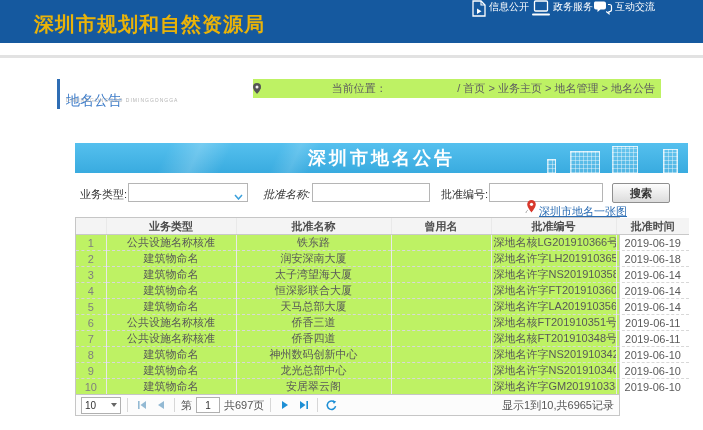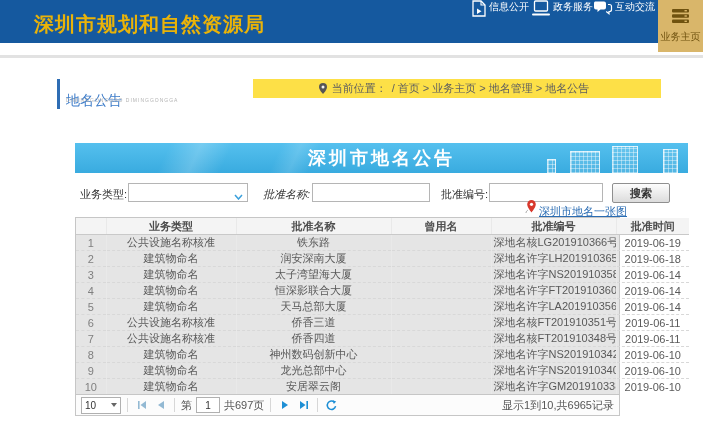--- a/index.html
+++ b/index.html
@@ -13,21 +13,21 @@
   .nav-label{font-size:10px;color:#fff;white-space:nowrap;}
   .home-tab{position:absolute;right:0;top:0;width:45px;height:52px;background:#d9b66a;display:flex;flex-direction:column;align-items:center;justify-content:center;gap:3px;cursor:pointer;}
   .home-tab .nav-label{color:#6f520f;}
   .top-divider{position:absolute;left:0;top:55px;width:703px;height:3px;background:#e2e2e2;}
 
   
   .section-block{position:absolute;left:57px;top:77px;}
   .section-bar{position:absolute;left:0;top:2px;width:3px;height:30px;background:#2e6db4;}
   .section-title{position:absolute;left:9px;top:15px;font-size:14px;color:#3d7cc9;white-space:nowrap;font-family:Liberation Serif, serif;}
   .section-sub{position:absolute;left:9px;top:20px;width:112px;font-size:5px;letter-spacing:1px;color:#b3b3b3;white-space:nowrap;overflow:hidden;}
-  .breadcrumb{position:absolute;left:253px;top:79px;width:408px;height:19px;background:#fde047;display:flex;align-items:center;justify-content:center;padding-right:6px;box-sizing:border-box;font-size:11px;color:#5f5f5f;gap:5px;}
+  .breadcrumb{position:absolute;left:253px;top:79px;width:408px;height:19px;background:#bef264;display:flex;align-items:center;justify-content:space-between;padding-right:6px;box-sizing:border-box;font-size:11px;color:#5f5f5f;gap:5px;}
   .crumb-pin{display:inline-flex;margin-top:-1px;}
 
   
   .banner{position:absolute;left:75px;top:143px;width:613px;height:30px;background:linear-gradient(180deg,#55c0ee 0%,#39abdf 100%);overflow:hidden;}
   .banner-title{position:absolute;left:0;right:0;top:0;height:24px;line-height:30px;text-align:center;color:#fff;font-size:18px;font-weight:bold;letter-spacing:3px;}
   .streak{position:absolute;left:-60px;top:-20px;width:360px;height:70px;background:linear-gradient(115deg,transparent 42%,rgba(255,255,255,.20) 50%,transparent 58%);}
   .streak.s2{left:40px;background:linear-gradient(115deg,transparent 45%,rgba(255,255,255,.14) 50%,transparent 55%);}
   .bld{position:absolute;bottom:0;border:1px solid rgba(255,255,255,.65);border-bottom:none;background:
     repeating-linear-gradient(0deg,rgba(255,255,255,.40) 0 1px,transparent 1px 4px),
     repeating-linear-gradient(90deg,rgba(255,255,255,.40) 0 1px,transparent 1px 4px),
@@ -44,21 +44,21 @@
   .fbox{position:absolute;top:0;height:19px;background:#fff;border:1px solid #b5b5b5;box-sizing:border-box;}
   .dropdown{left:53px;width:120px;cursor:pointer;}
   .dd-arrow{position:absolute;right:4px;top:6px;}
   .in1{left:237px;width:118px;} .in2{left:414px;width:114px;}
   .fbox input{width:100%;height:100%;border:none;outline:none;font-size:11px;padding:0 3px;box-sizing:border-box;background:transparent;}
   .search-btn{position:absolute;left:537px;top:0;width:58px;height:20px;border:1px solid #8f8f8f;border-radius:2px;background:linear-gradient(180deg,#fdfdfd,#dcdcdc);font-size:11px;color:#333;font-weight:bold;cursor:pointer;line-height:18px;text-align:center;box-sizing:border-box;}
   .map-link{position:absolute;left:524px;top:200px;display:flex;align-items:flex-end;gap:2px;cursor:pointer;}
   .map-link-text{font-size:11px;color:#2a6cb3;text-decoration:underline;white-space:nowrap;font-family:Liberation Serif, serif;}
 
   
-  .table-wrap{position:absolute;left:75px;top:217px;width:545px;border:1px solid #c6c6c6;box-sizing:border-box;background:#e5e5e5;}
+  .table-wrap{position:absolute;left:75px;top:217px;width:545px;border:1px solid #c6c6c6;box-sizing:border-box;background:#bef264;}
   table{width:100%;border-collapse:collapse;table-layout:fixed;}
   th{height:16px;background:#f4f4f4;border-bottom:1px solid #c9c9c9;font-size:11px;font-weight:bold;color:#4d4d4d;padding:0;text-align:center;}
   td{height:15px;font-size:11px;color:#595959;text-align:center;padding:0 2px;white-space:nowrap;overflow:hidden;}
   th + th, td + td{border-left:1px solid #e9e9e9;}
   tbody tr + tr td{border-top:1px dashed #d8d8d8;}
   tbody td:first-child{color:#7f7f7f;}
 
   
   .pager{height:20px;border-top:1px solid #c6c6c6;background:#fcfcfc;display:flex;align-items:center;padding:0 5px;gap:4px;font-size:11px;color:#555;}
   .page-size{width:32px;height:15px;border:1px solid #b0b0b0;background:#fff;display:flex;align-items:center;justify-content:space-between;padding:0 3px;font-size:10px;color:#333;cursor:pointer;box-sizing:content-box;}
@@ -98,33 +98,20 @@
     <div class="nav-item">
       <span class="nav-icon">
         <svg width="20" height="17" viewBox="0 0 20 17">
             <path d="M2 1.5h9a2 2 0 0 1 2 2v4a2 2 0 0 1-2 2H7.5L4.5 12V9.5H3a2 2 0 0 1-2-2v-4a2 2 0 0 1 1-2z" fill="#fff"></path>
             <path d="M15 4.5h1.5a2 2 0 0 1 2 2v3a2 2 0 0 1-2 2h-.5v2.3l-2.8-2.3" fill="none" stroke="#fff" stroke-width="1.2"></path>
           </svg>
       </span>
       <span class="nav-label">互动交流</span>
     </div>
   </div>
-  <div class="home-tab">
-    <span class="nav-icon">
-      <svg width="17" height="14" viewBox="0 0 17 14">
-          <rect x="0" y="0" width="17" height="3.4" rx="1" fill="#6f520f"></rect>
-          <rect x="0" y="5.3" width="17" height="3.4" rx="1" fill="#6f520f"></rect>
-          <rect x="0" y="10.6" width="17" height="3.4" rx="1" fill="#6f520f"></rect>
-          <rect x="12.5" y="1" width="2.4" height="1.4" fill="#d9b66a"></rect>
-          <rect x="12.5" y="6.3" width="2.4" height="1.4" fill="#d9b66a"></rect>
-          <rect x="12.5" y="11.6" width="2.4" height="1.4" fill="#d9b66a"></rect>
-        </svg>
-    </span>
-    <span class="nav-label">业务主页</span>
-  </div>
 </div>
 <div class="top-divider"></div>
 
 <div class="section-block">
   <div class="section-bar"></div>
   <div class="section-title">地名公告</div>
   <div class="section-sub">DIMINGGONGGAO DIMINGGONGGAO DIMINGGONGGAO</div>
 </div>
 <div class="breadcrumb">
   <span class="crumb-pin">

